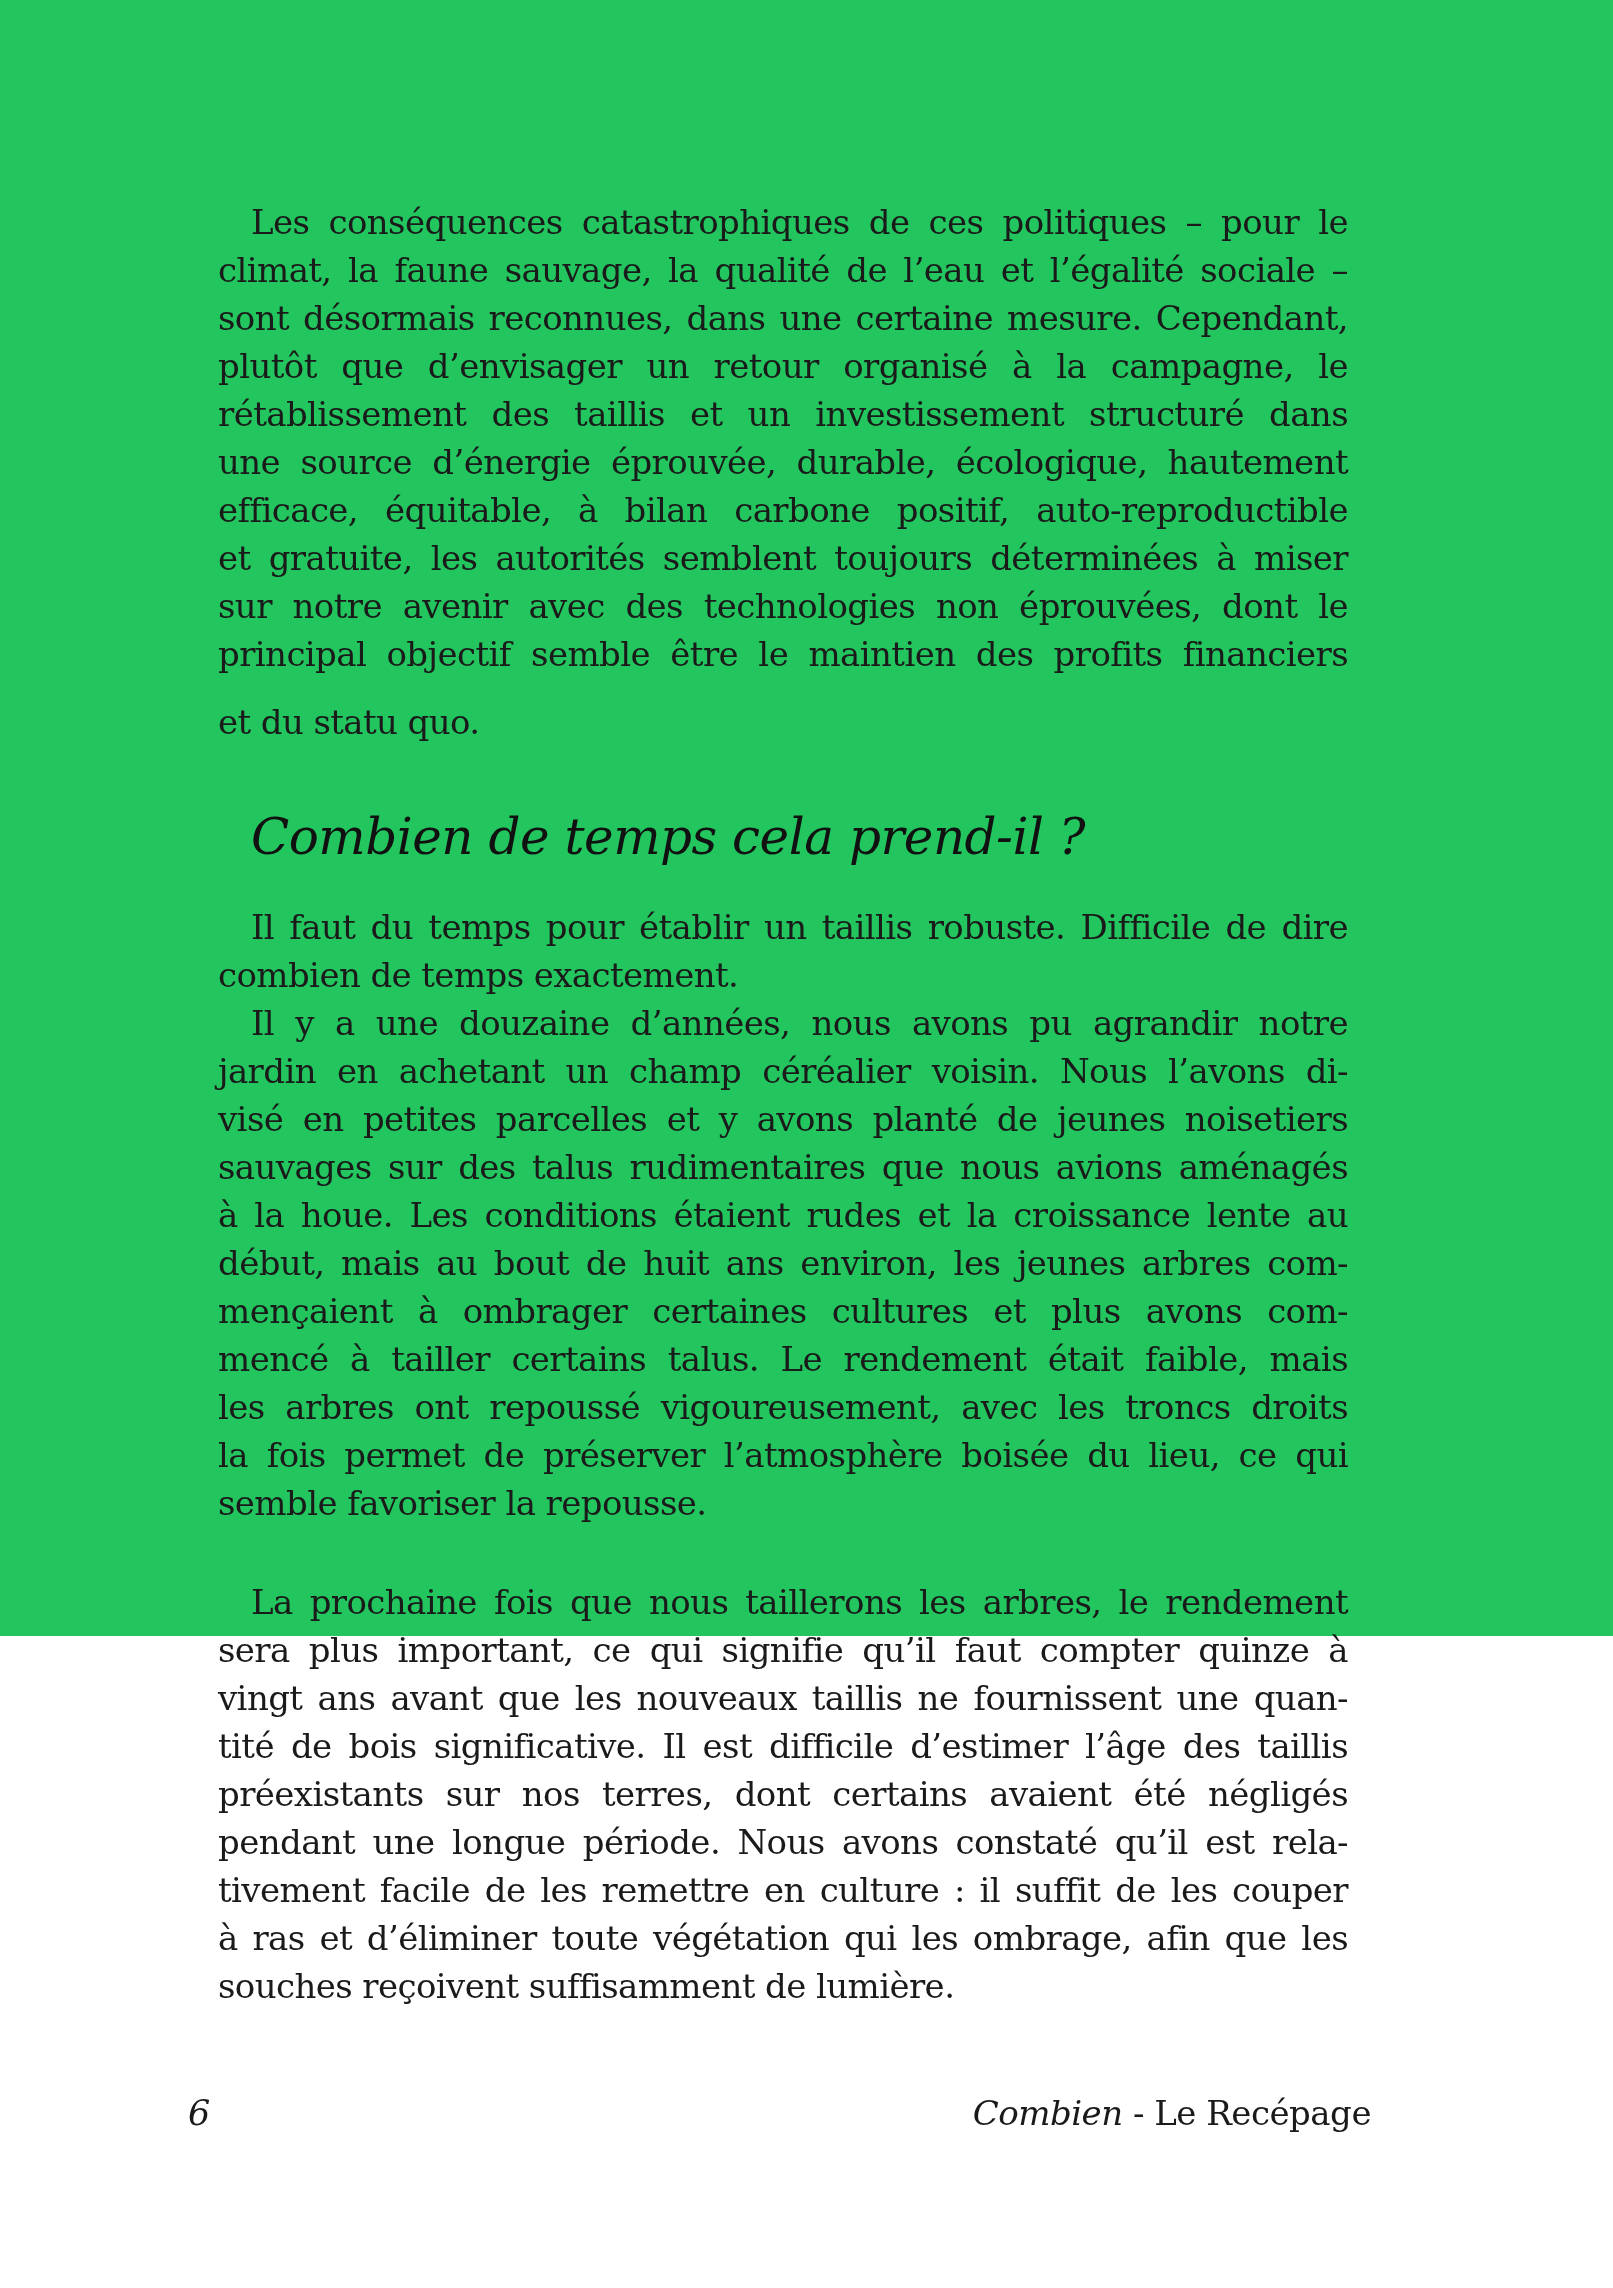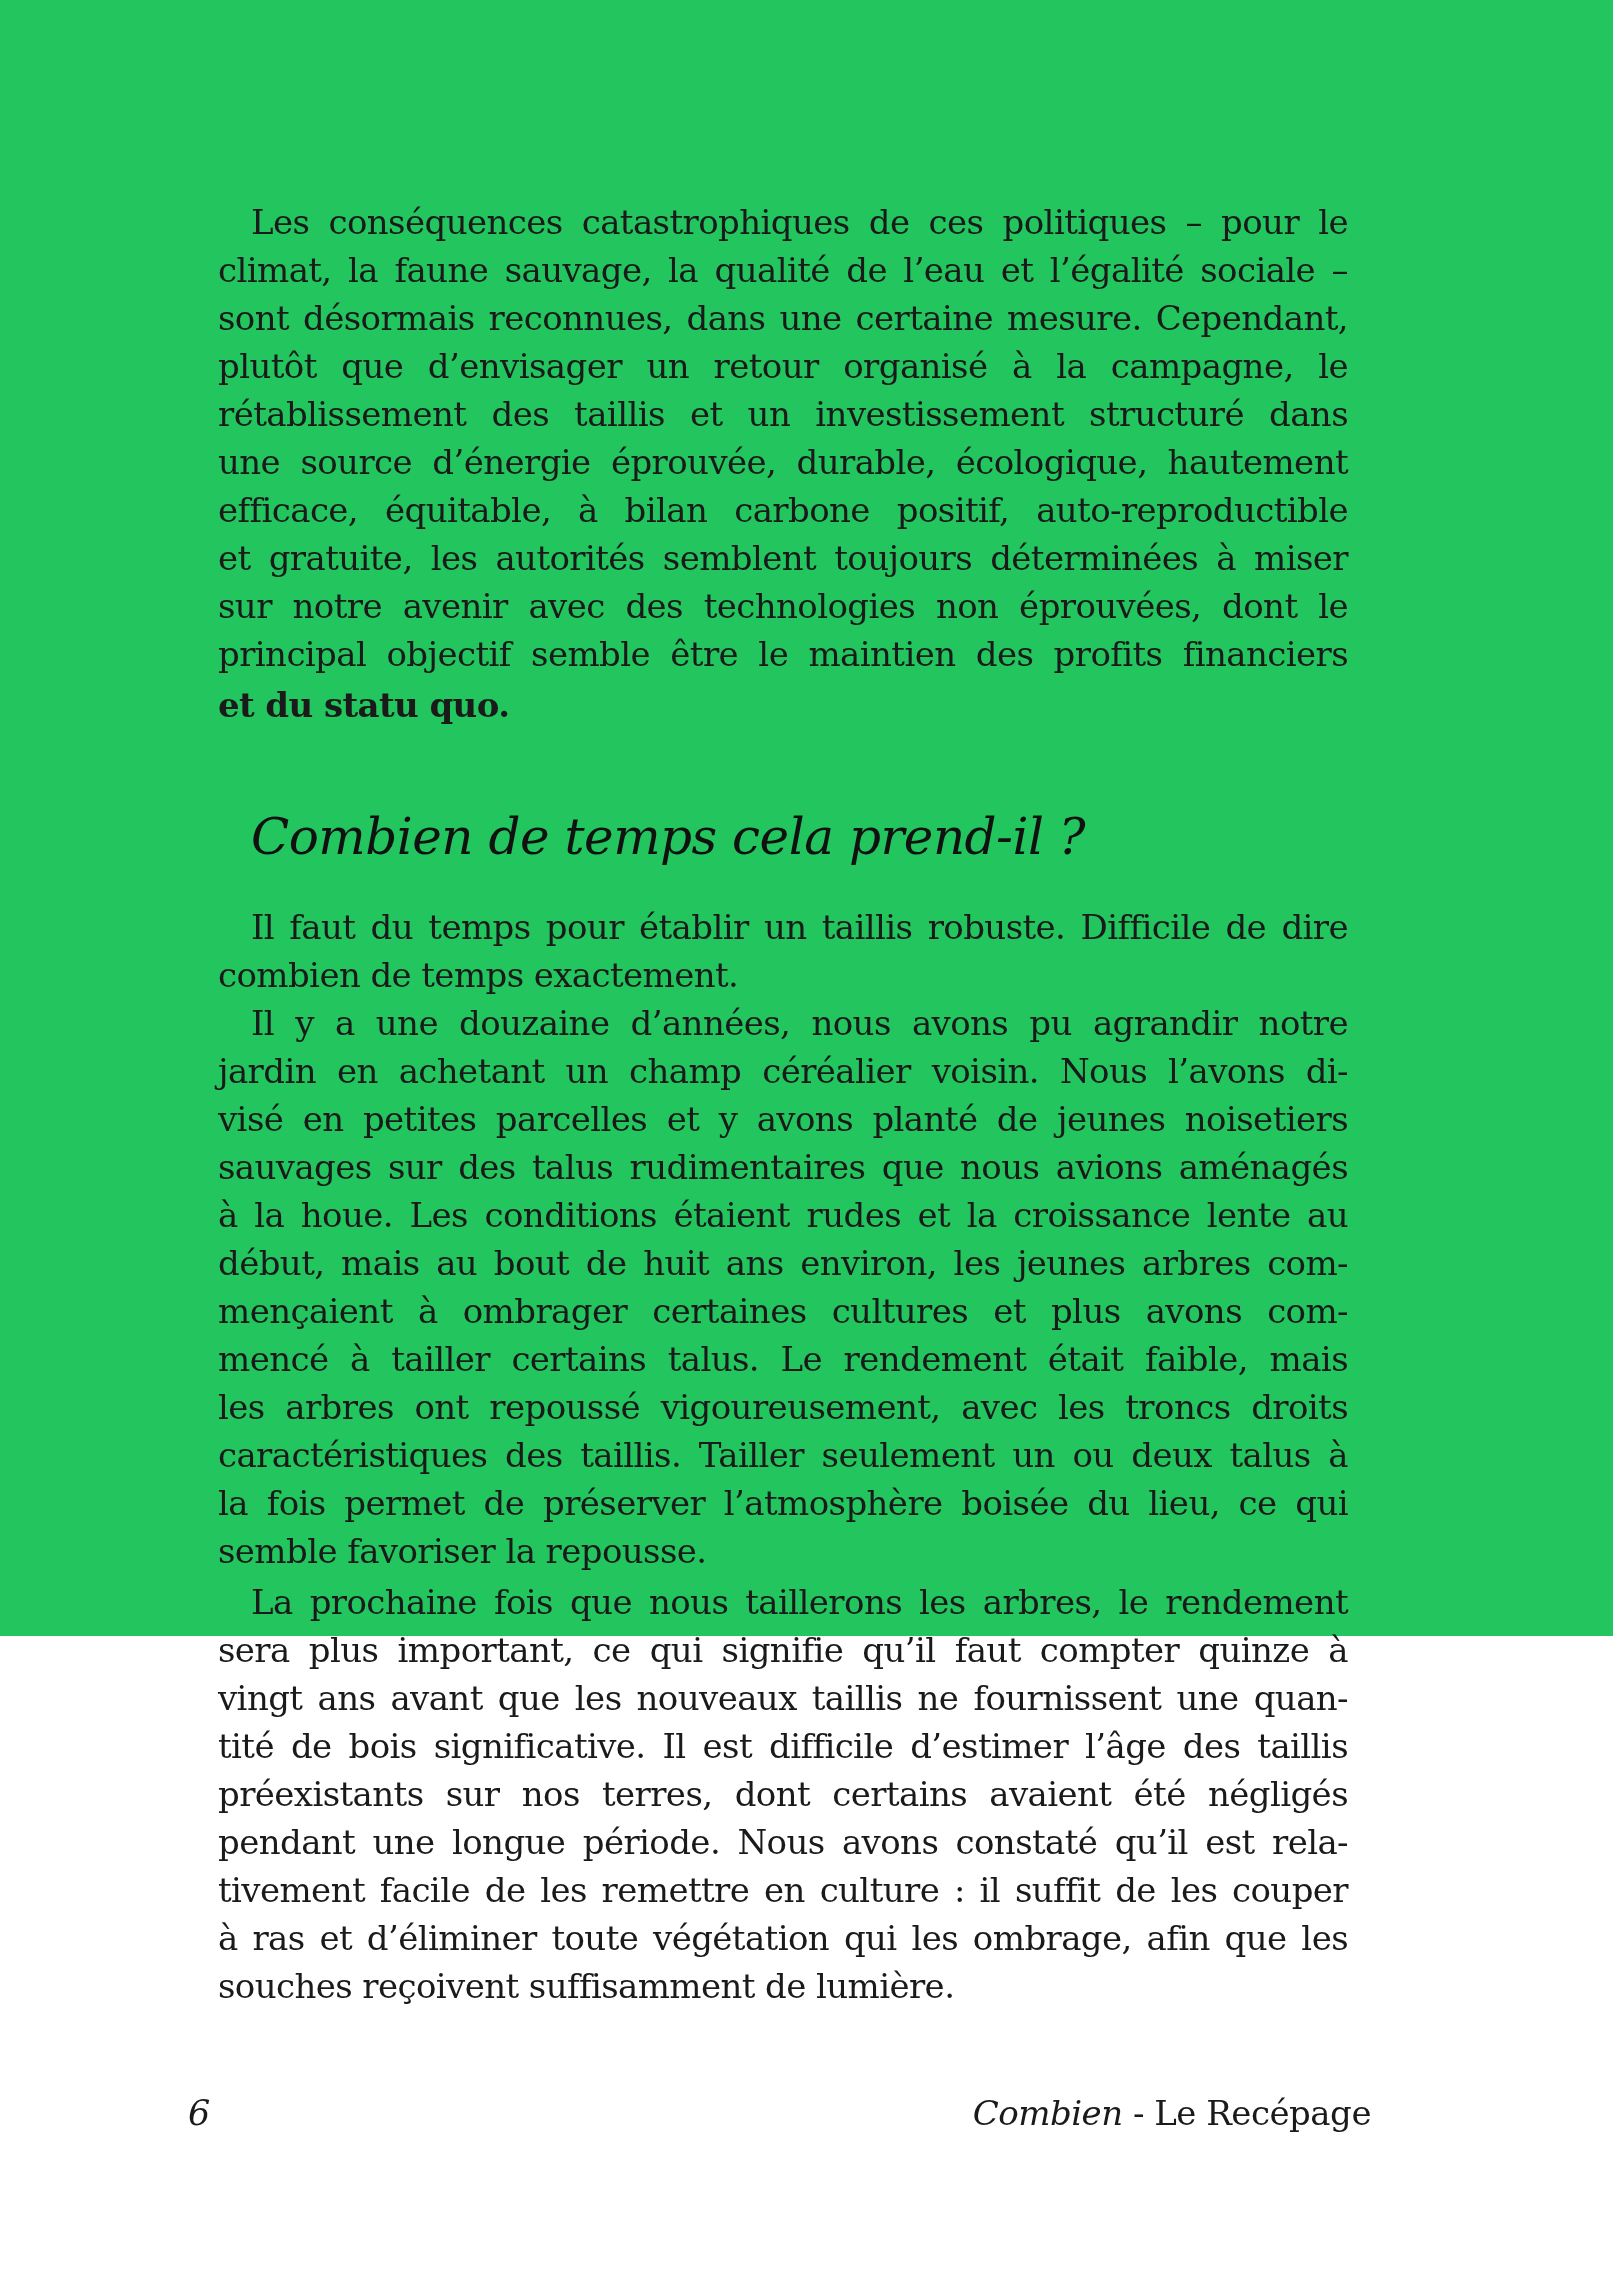--- a/index.html
+++ b/index.html
@@ -23,41 +23,40 @@
     <div class="line indent">Les conséquences catastrophiques de ces politiques – pour le</div>
     <div class="line">climat, la faune sauvage, la qualité de l’eau et l’égalité sociale –</div>
     <div class="line">sont désormais reconnues, dans une certaine mesure. Cependant,</div>
     <div class="line">plutôt que d’envisager un retour organisé à la campagne, le</div>
     <div class="line">rétablissement des taillis et un investissement structuré dans</div>
     <div class="line">une source d’énergie éprouvée, durable, écologique, hautement</div>
     <div class="line">efficace, équitable, à bilan carbone positif, auto-reproductible</div>
     <div class="line">et gratuite, les autorités semblent toujours déterminées à miser</div>
     <div class="line">sur notre avenir avec des technologies non éprouvées, dont le</div>
     <div class="line">principal objectif semble être le maintien des profits financiers</div>
-    <div class="line last" style="margin-top:3px;font-weight:bold;">et du statu quo.</div>
+    <div class="line last" style="margin-top:20px;">et du statu quo.</div>
   </div>
 
   <div class="heading">Combien de temps cela prend-il ?</div>
 
   <div class="textblock" style="top:903px;">
     <div class="line indent">Il faut du temps pour établir un taillis robuste. Difficile de dire</div>
     <div class="line last">combien de temps exactement.</div>
   </div>
 
   <div class="textblock" style="top:999px;">
     <div class="line indent">Il y a une douzaine d’années, nous avons pu agrandir notre</div>
     <div class="line">jardin en achetant un champ céréalier voisin. Nous l’avons di-</div>
     <div class="line">visé en petites parcelles et y avons planté de jeunes noisetiers</div>
     <div class="line">sauvages sur des talus rudimentaires que nous avions aménagés</div>
     <div class="line">à la houe. Les conditions étaient rudes et la croissance lente au</div>
     <div class="line">début, mais au bout de huit ans environ, les jeunes arbres com-</div>
     <div class="line">mençaient à ombrager certaines cultures et plus avons com-</div>
     <div class="line">mencé à tailler certains talus. Le rendement était faible, mais</div>
     <div class="line">les arbres ont repoussé vigoureusement, avec les troncs droits</div>
-    <div class="line">caractéristiques des taillis. Tailler seulement un ou deux talus à</div>
     <div class="line">la fois permet de préserver l’atmosphère boisée du lieu, ce qui</div>
     <div class="line last">semble favoriser la repousse.</div>
   </div>
 
   <div class="textblock" style="top:1578px;">
     <div class="line indent">La prochaine fois que nous taillerons les arbres, le rendement</div>
     <div class="line">sera plus important, ce qui signifie qu’il faut compter quinze à</div>
     <div class="line">vingt ans avant que les nouveaux taillis ne fournissent une quan-</div>
     <div class="line">tité de bois significative. Il est difficile d’estimer l’âge des taillis</div>
     <div class="line">préexistants sur nos terres, dont certains avaient été négligés</div>

